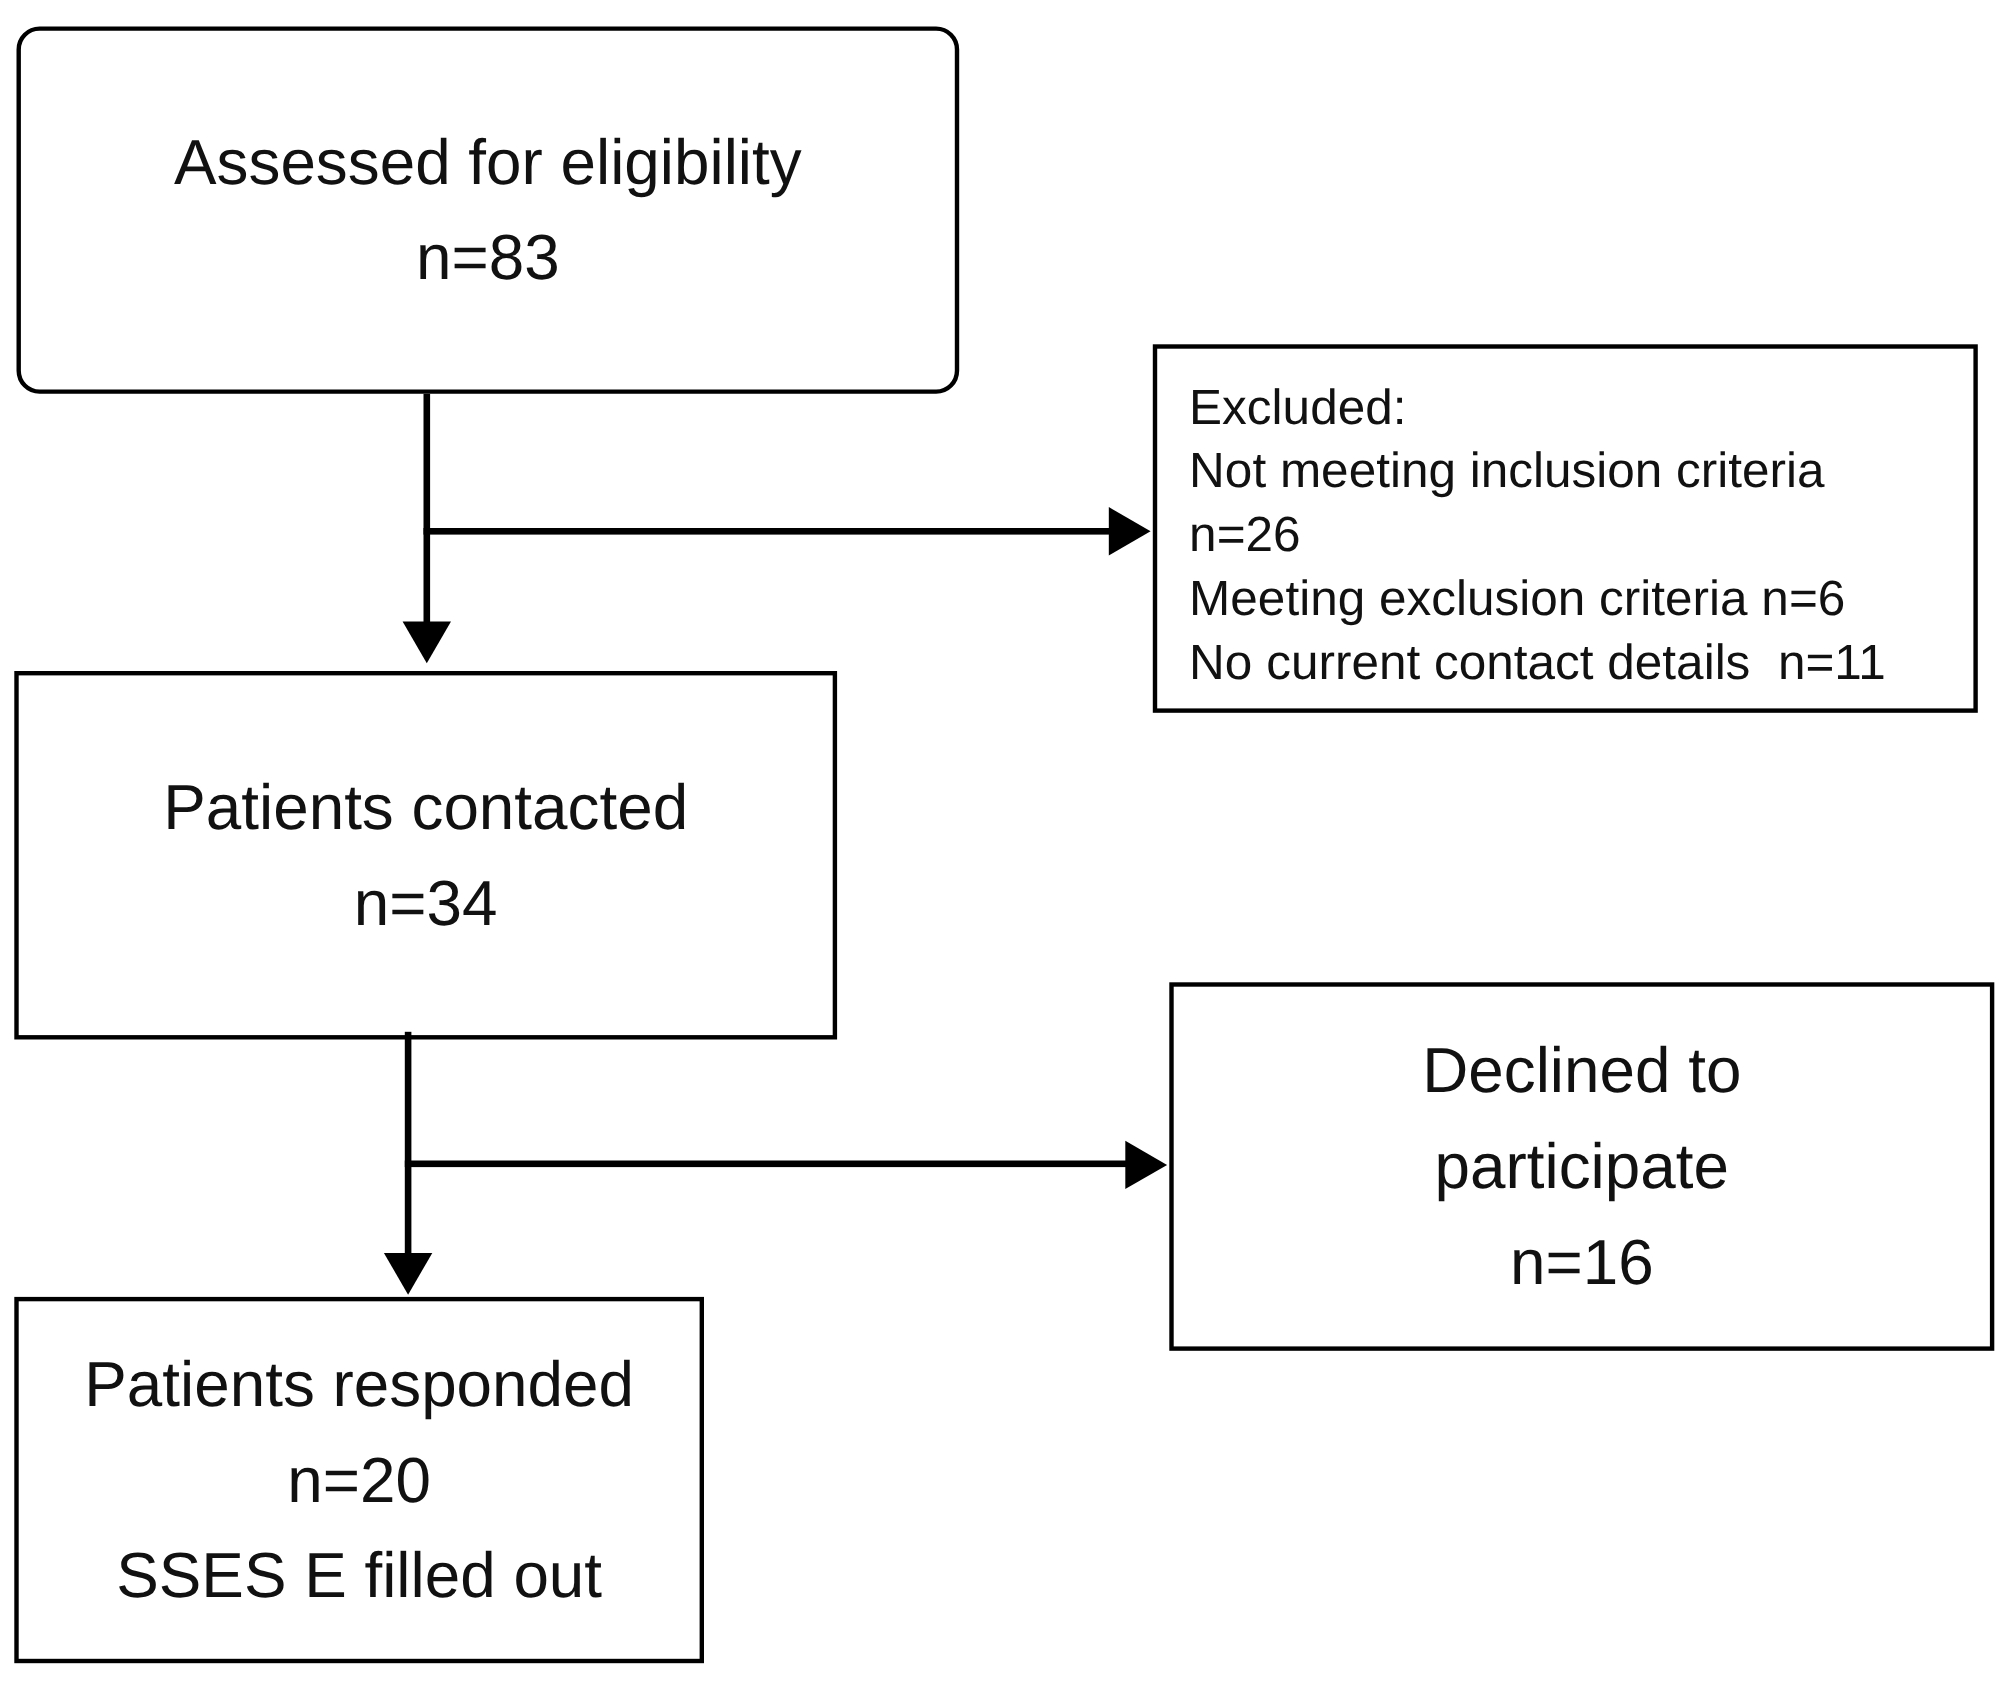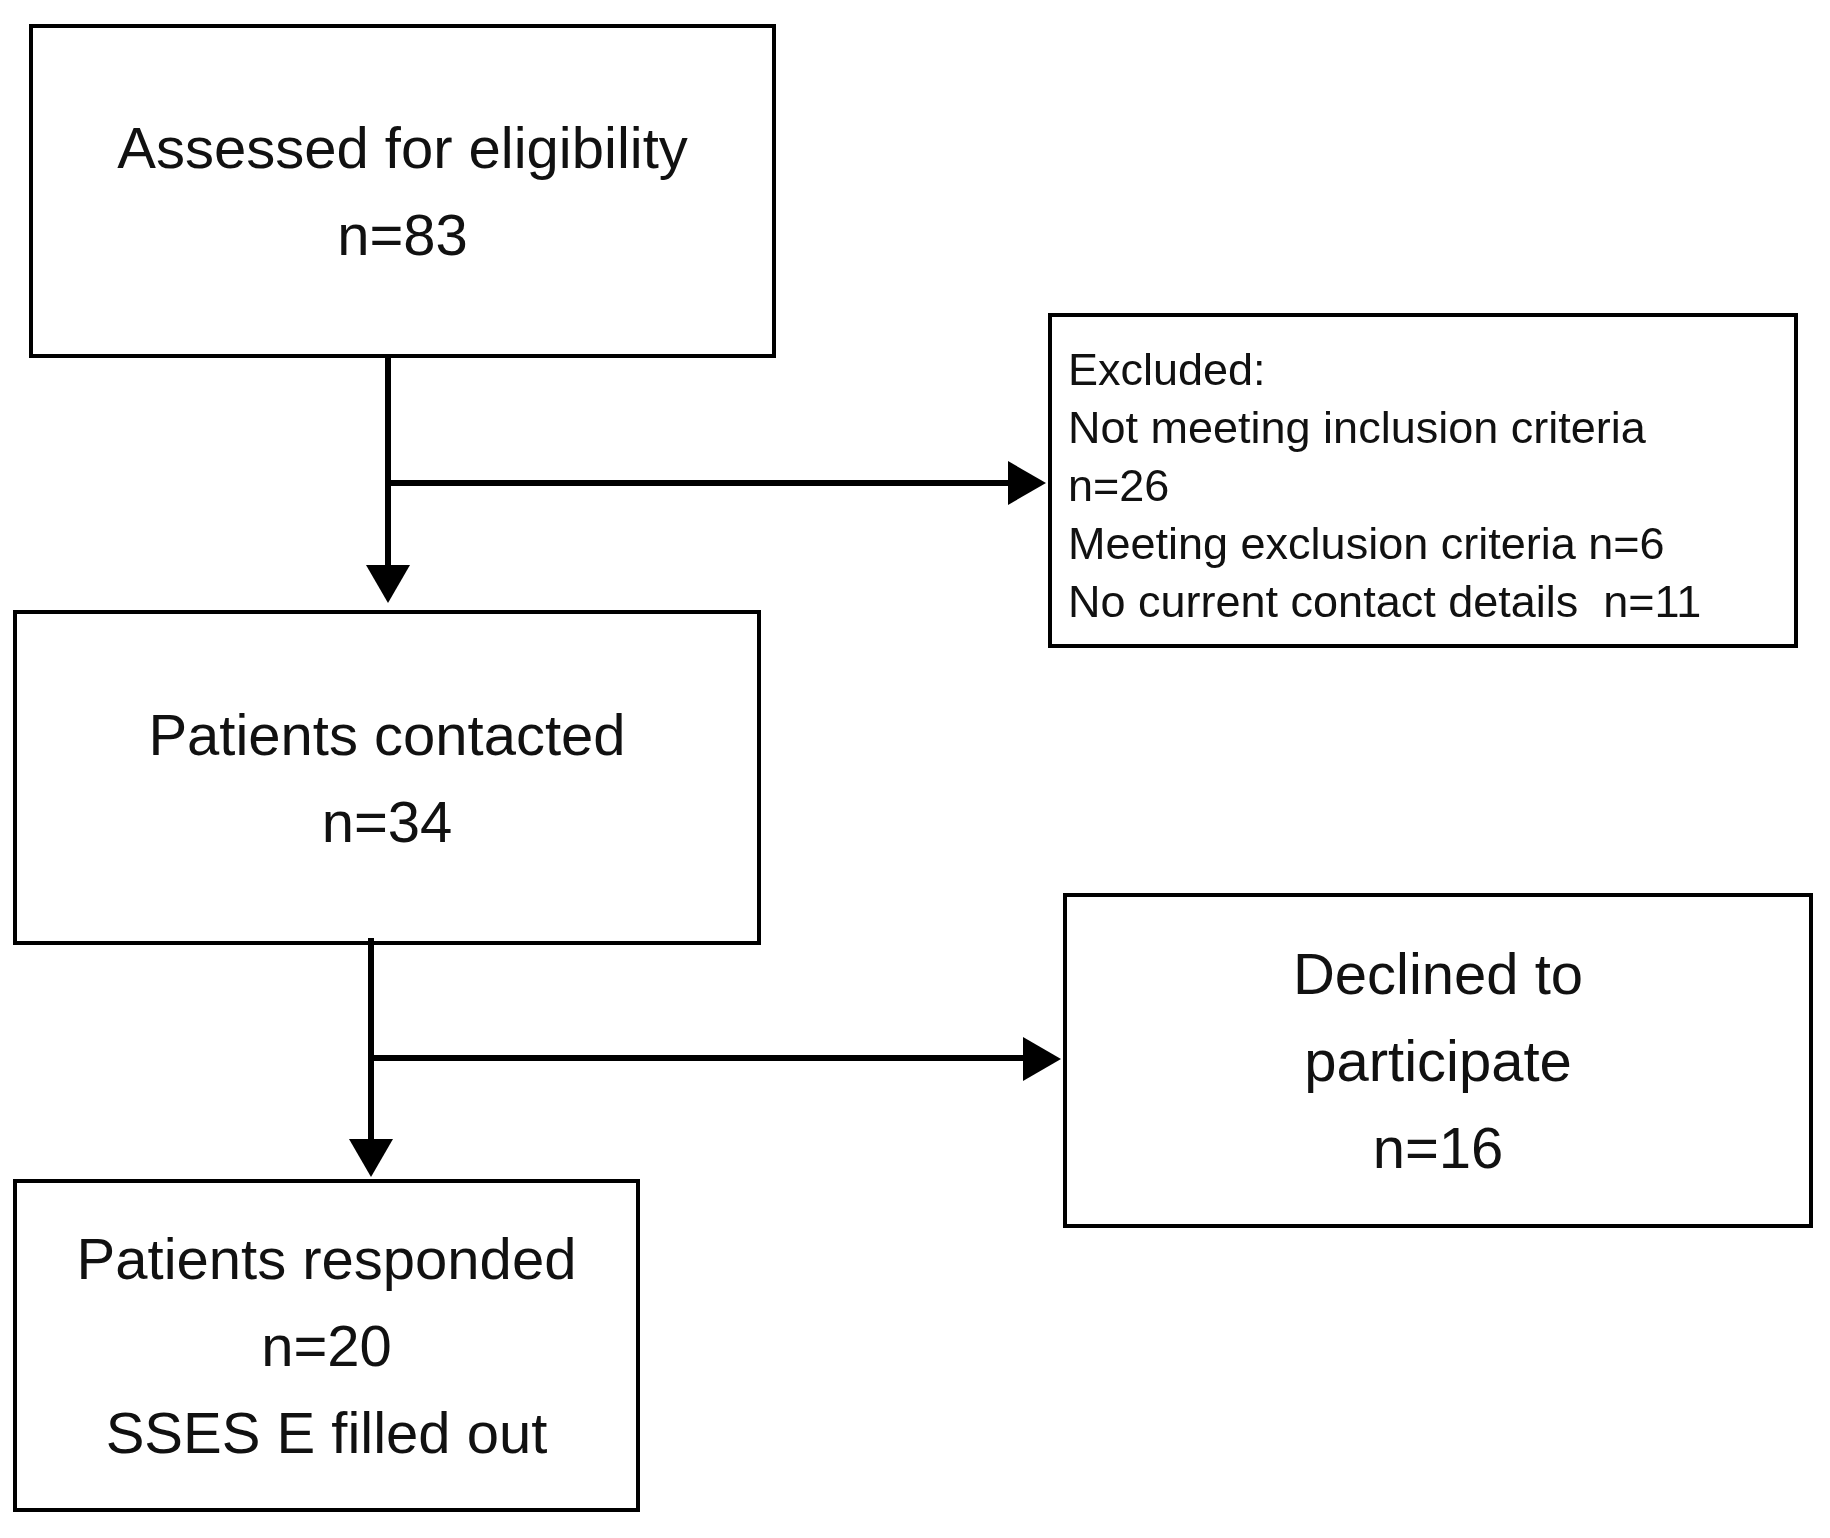--- a/index.html
+++ b/index.html
@@ -30,28 +30,28 @@
     text-align:center;
   }
   .box .line{
     font-size:58px;
     line-height:87px;
     white-space:pre-wrap;
   }
   .box.small-text{
     align-items:flex-start;
     text-align:left;
-    padding:10px 18px 0 16px;
+    padding:10px 18px 0 29px;
   }
   .box.small-text .line{
     font-size:45px;
     line-height:58px;
   }
   
-  .box.assessed { left:29px;   top:24px;   width:747px; height:334px; }
+  .box.assessed { left:15px;   top:24px;   width:857px; height:334px;border-radius:21px; }
   .box.excluded { left:1048px; top:313px;  width:750px; height:335px; }
   .box.contacted{ left:13px;   top:610px;  width:748px; height:335px; }
   .box.declined { left:1063px; top:893px;  width:750px; height:335px;text-align:right; }
   .box.responded{ left:13px;   top:1179px; width:627px; height:333px; }
 
   
   .vline{position:absolute;width:6px;background:var(--arrow);}
   .hline{position:absolute;height:6px;background:var(--arrow);}
   .tri-down{
     position:absolute;width:0;height:0;

